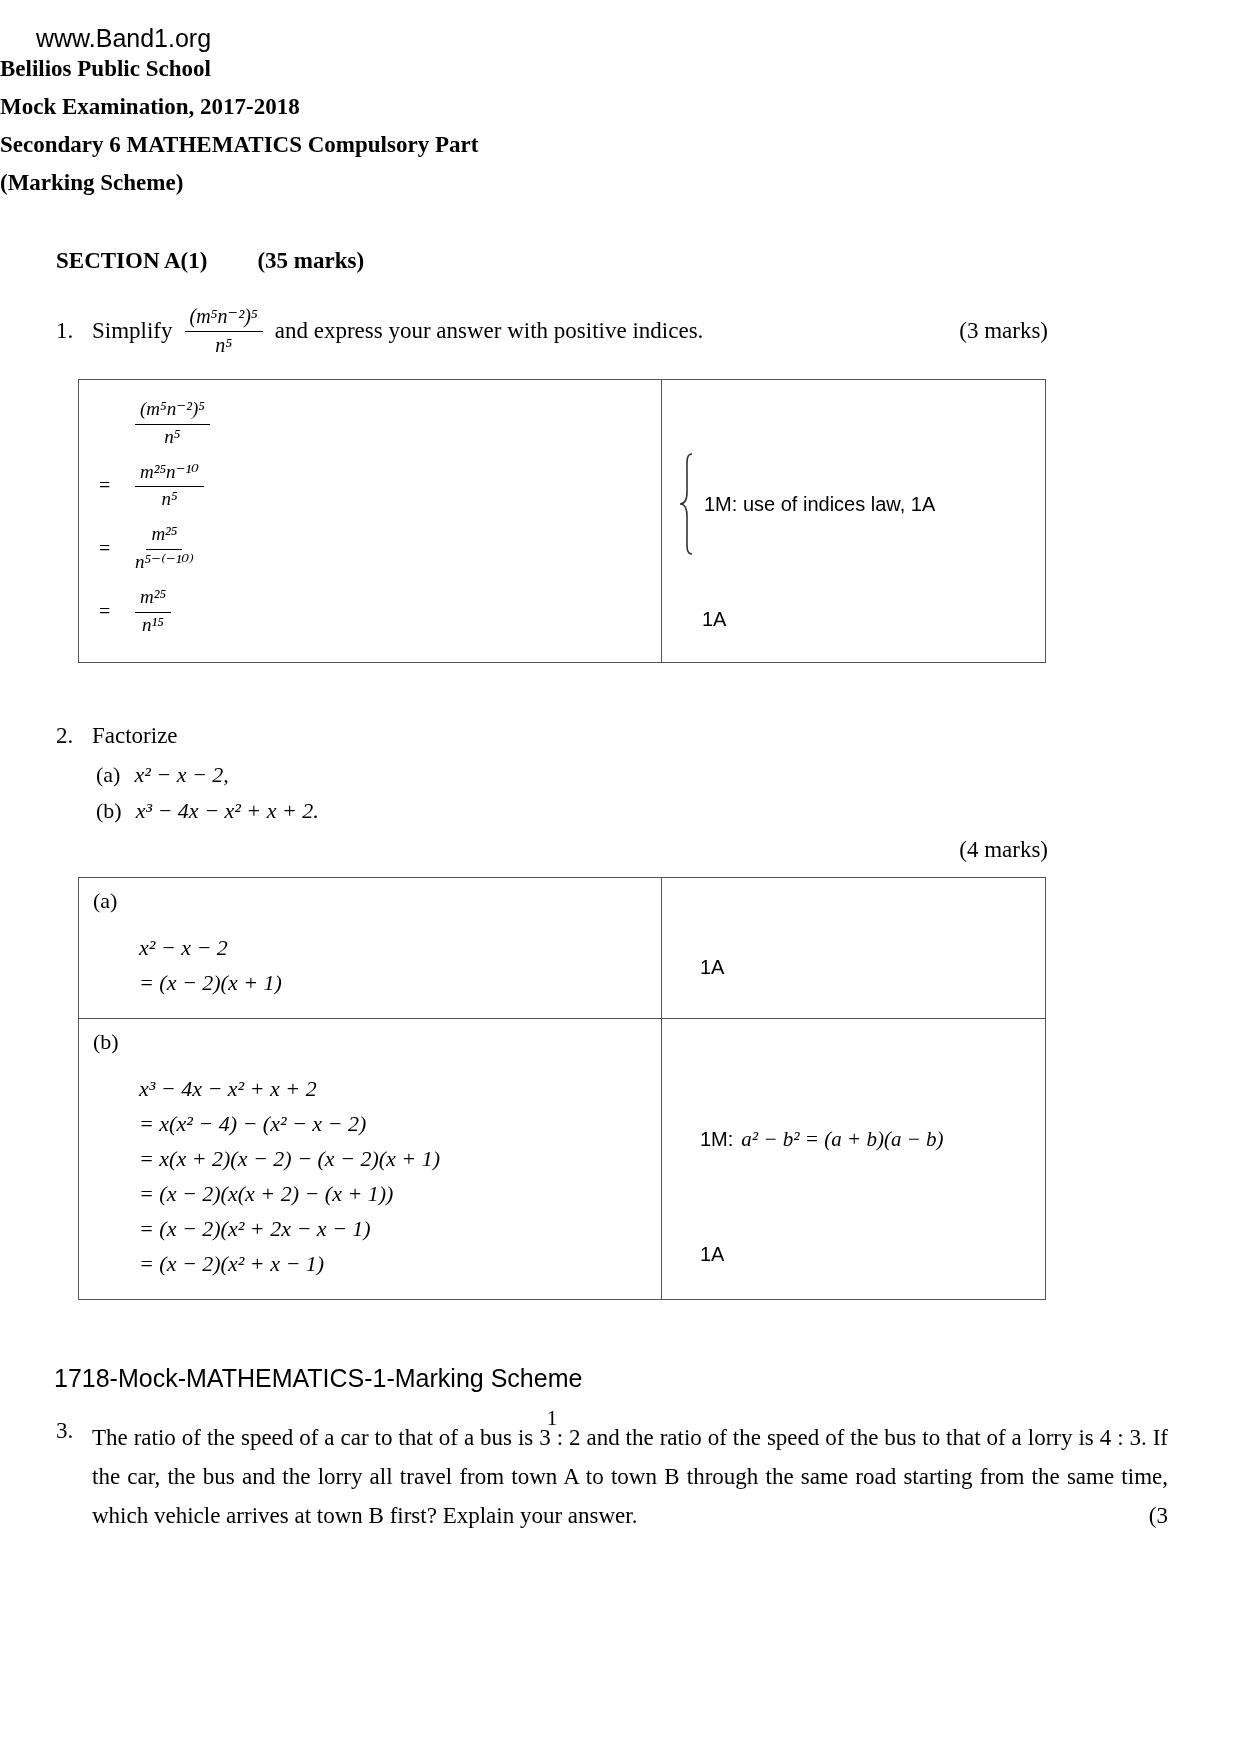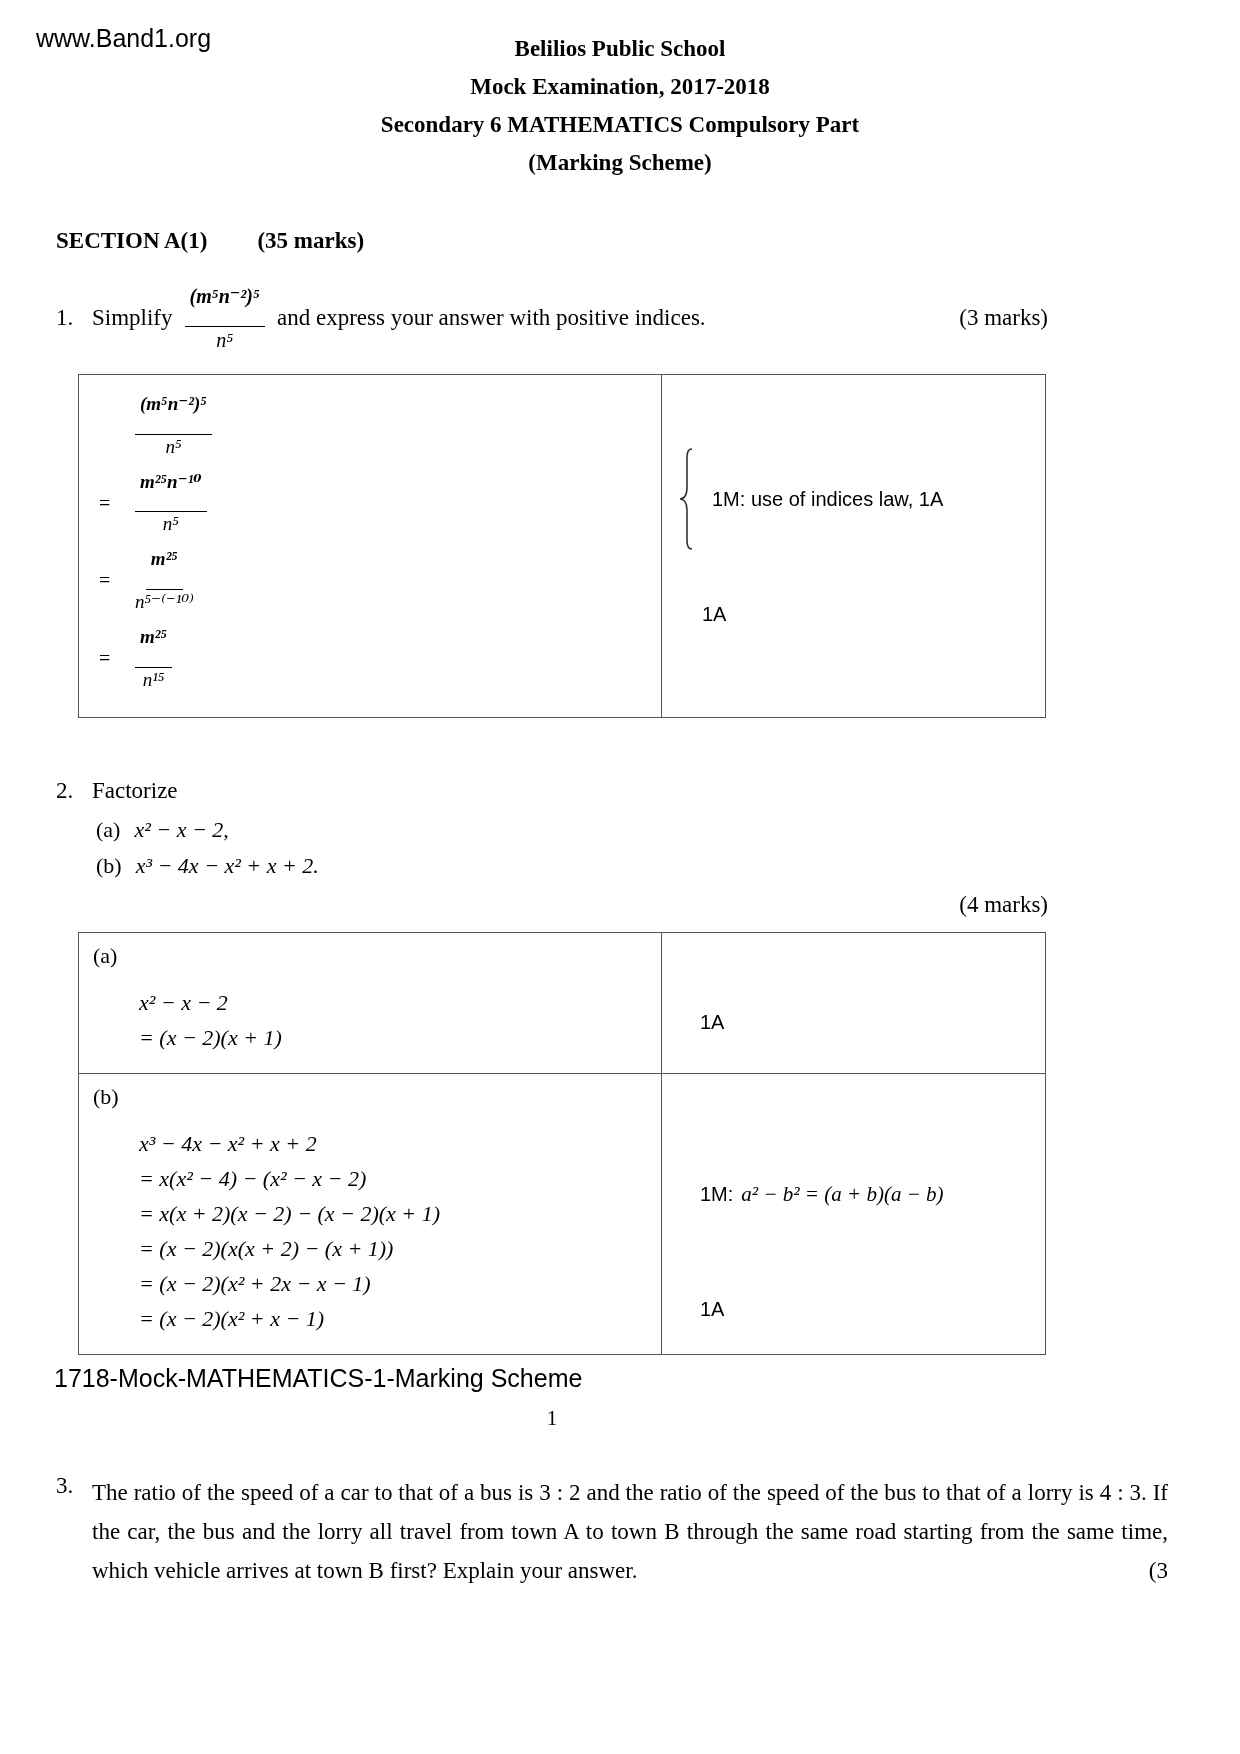--- a/index.html
+++ b/index.html
@@ -10,48 +10,48 @@
     color:#000;
   }
   .page { position:relative; width:1240px; height:1754px; background:#fff; overflow:hidden;border-radius:18px; }
 
   .watermark {
     position:absolute; left:36px; top:24px;
     font-family:"Liberation Sans","DejaVu Sans",sans-serif;
     font-size:25px;
   }
 
-  .header { padding-top:30px; text-align:center; }
+  .header { padding-top:50px; text-align:left; }
   .header div { font-weight:bold; font-size:23px; line-height:38px; }
 
   .section-heading {
     margin:46px 0 0 56px; font-size:23px; font-weight:bold;
     display:flex; gap:50px;
   }
 
   .qnum { width:36px; flex-shrink:0; }
   .math { font-style:italic; }
 
   .q1-row { margin:30px 0 0 56px; width:992px; display:flex; align-items:center; font-size:23px; }
   .marks-right { margin-left:auto; }
 
   .frac { display:inline-flex; flex-direction:column; align-items:center; font-style:italic; line-height:1.2; margin:0 12px; }
-  .frac .fnum { padding:0 5px 18px; border-bottom:1.4px solid #000;font-weight:bold; }
+  .frac .fnum { padding:0 5px 3px; border-bottom:1.4px solid #000; }
   .frac .fden { padding-top:1px; }
   .q1-prompt-frac { font-size:20px; }
 
   .sol-box { margin:22px 0 0 78px; width:968px; border:1.5px solid #555; display:flex; }
   .sol-left { width:582px; padding:14px 0 14px 14px; }
   .sol-right {
     flex:1; border-left:1.5px solid #555; position:relative;
     font-family:"Liberation Sans","DejaVu Sans",sans-serif; font-size:20px;
   }
   .step { display:flex; align-items:center; margin:4px 0 12px 6px; font-size:19px; }
   .step .eq { width:24px; font-size:20px; }
-  .brace-row { position:absolute; top:72px; left:16px; display:flex; align-items:center; gap:18px; }
+  .brace-row { position:absolute; top:72px; left:16px; display:flex; align-items:center; gap:10px; }
   .mark-1a-q1 { position:absolute; top:228px; left:40px; }
 
   .q2-head { margin:60px 0 0 56px; font-size:23px; display:flex; }
   .q2-parts { margin:8px 0 0 96px; font-size:22px; line-height:36px; }
   .part-line { display:flex; gap:14px; }
   .q2-marks { margin:8px 0 0 56px; width:992px; text-align:right; font-size:23px; }
 
   .fact-box { margin:14px 0 0 78px; width:968px; border:1.5px solid #555; }
   .fact-row { display:flex; }
   .fact-row + .fact-row { border-top:1.5px solid #555; }

